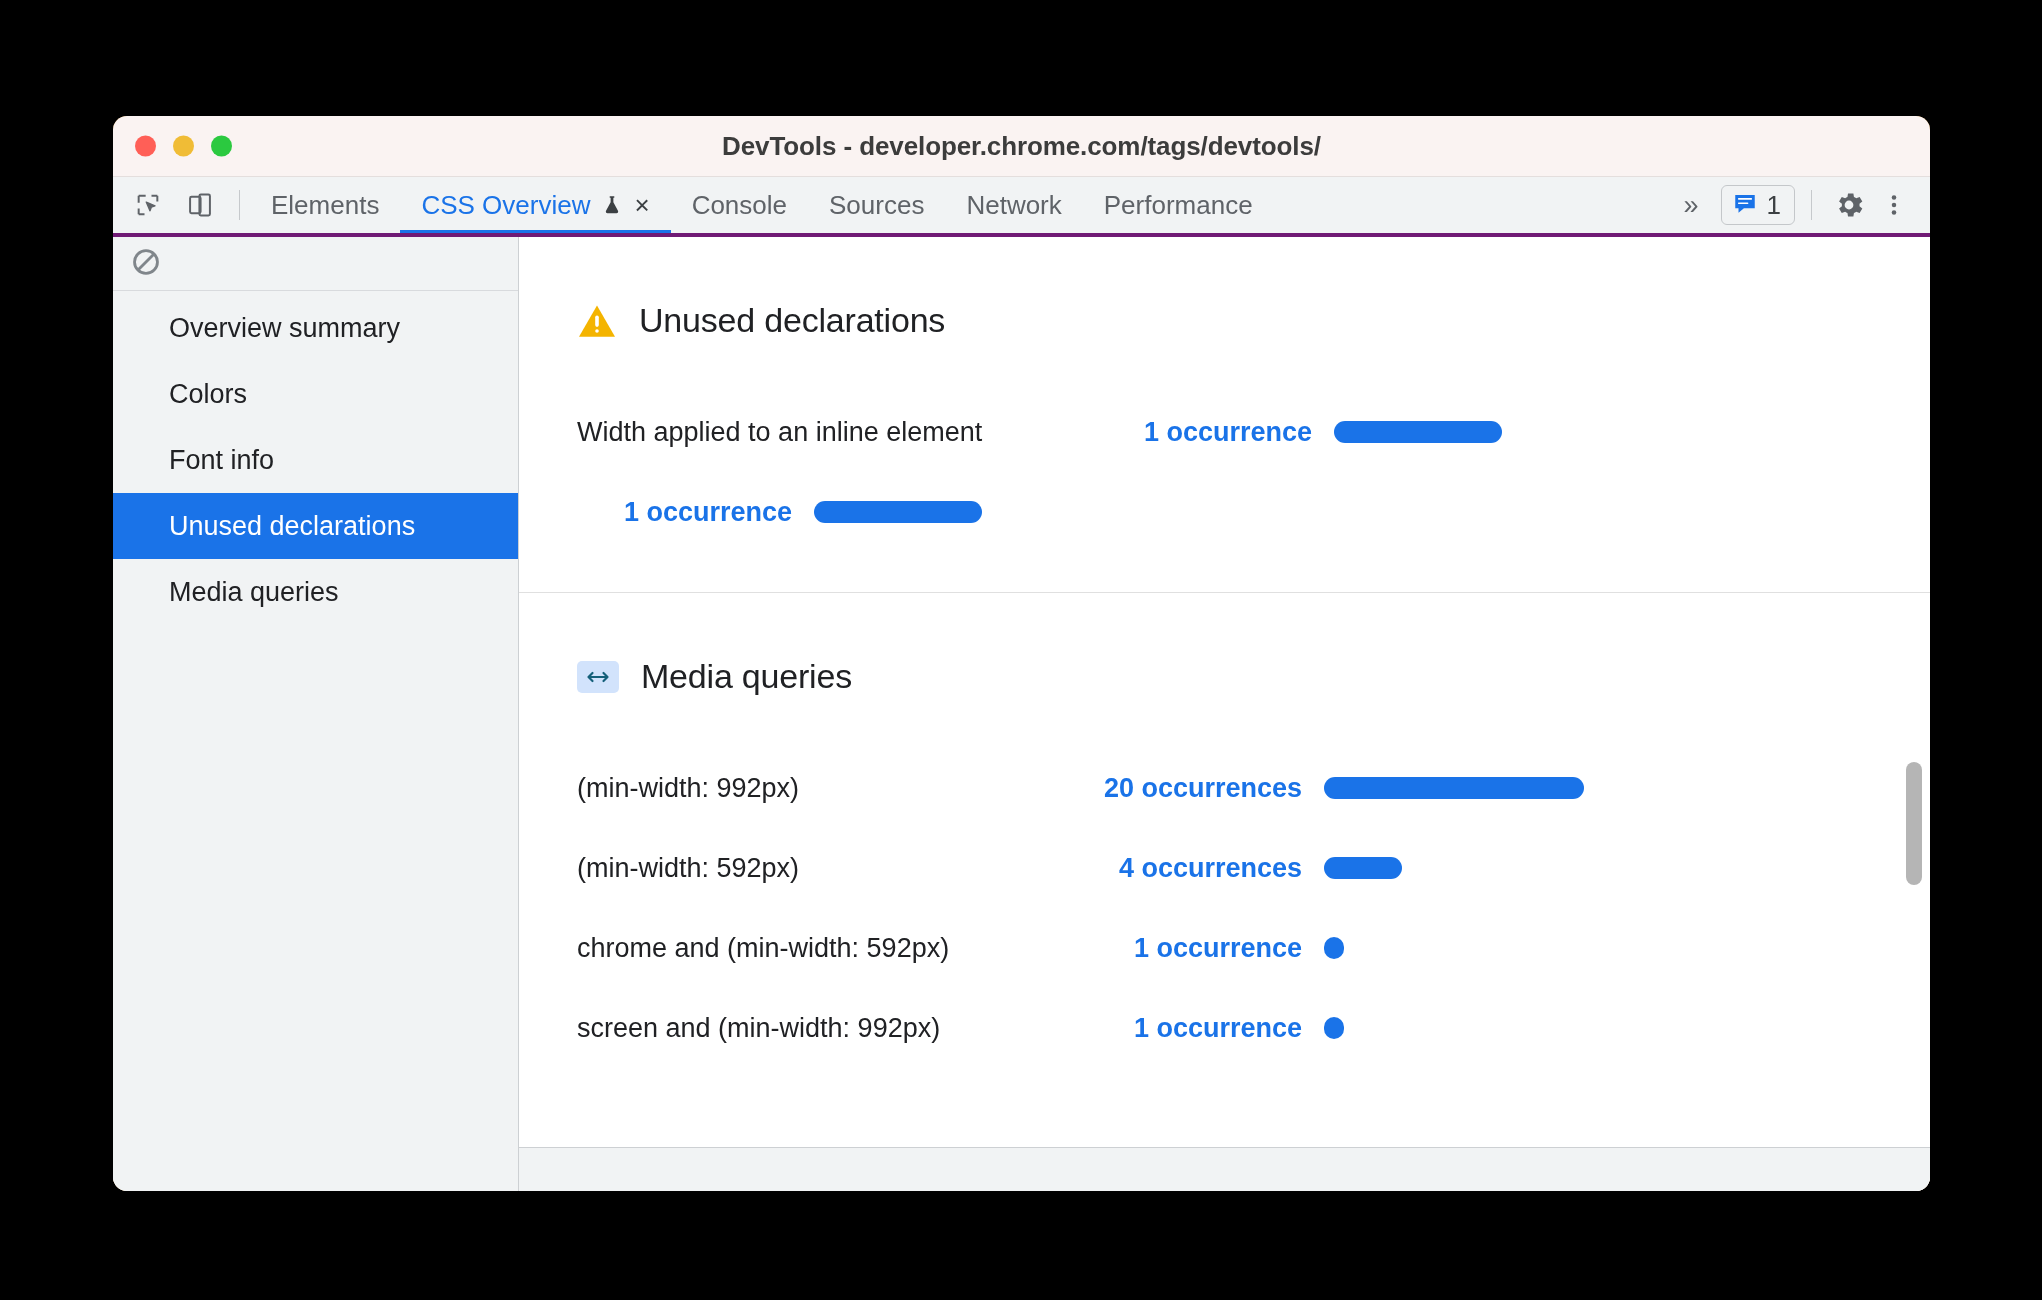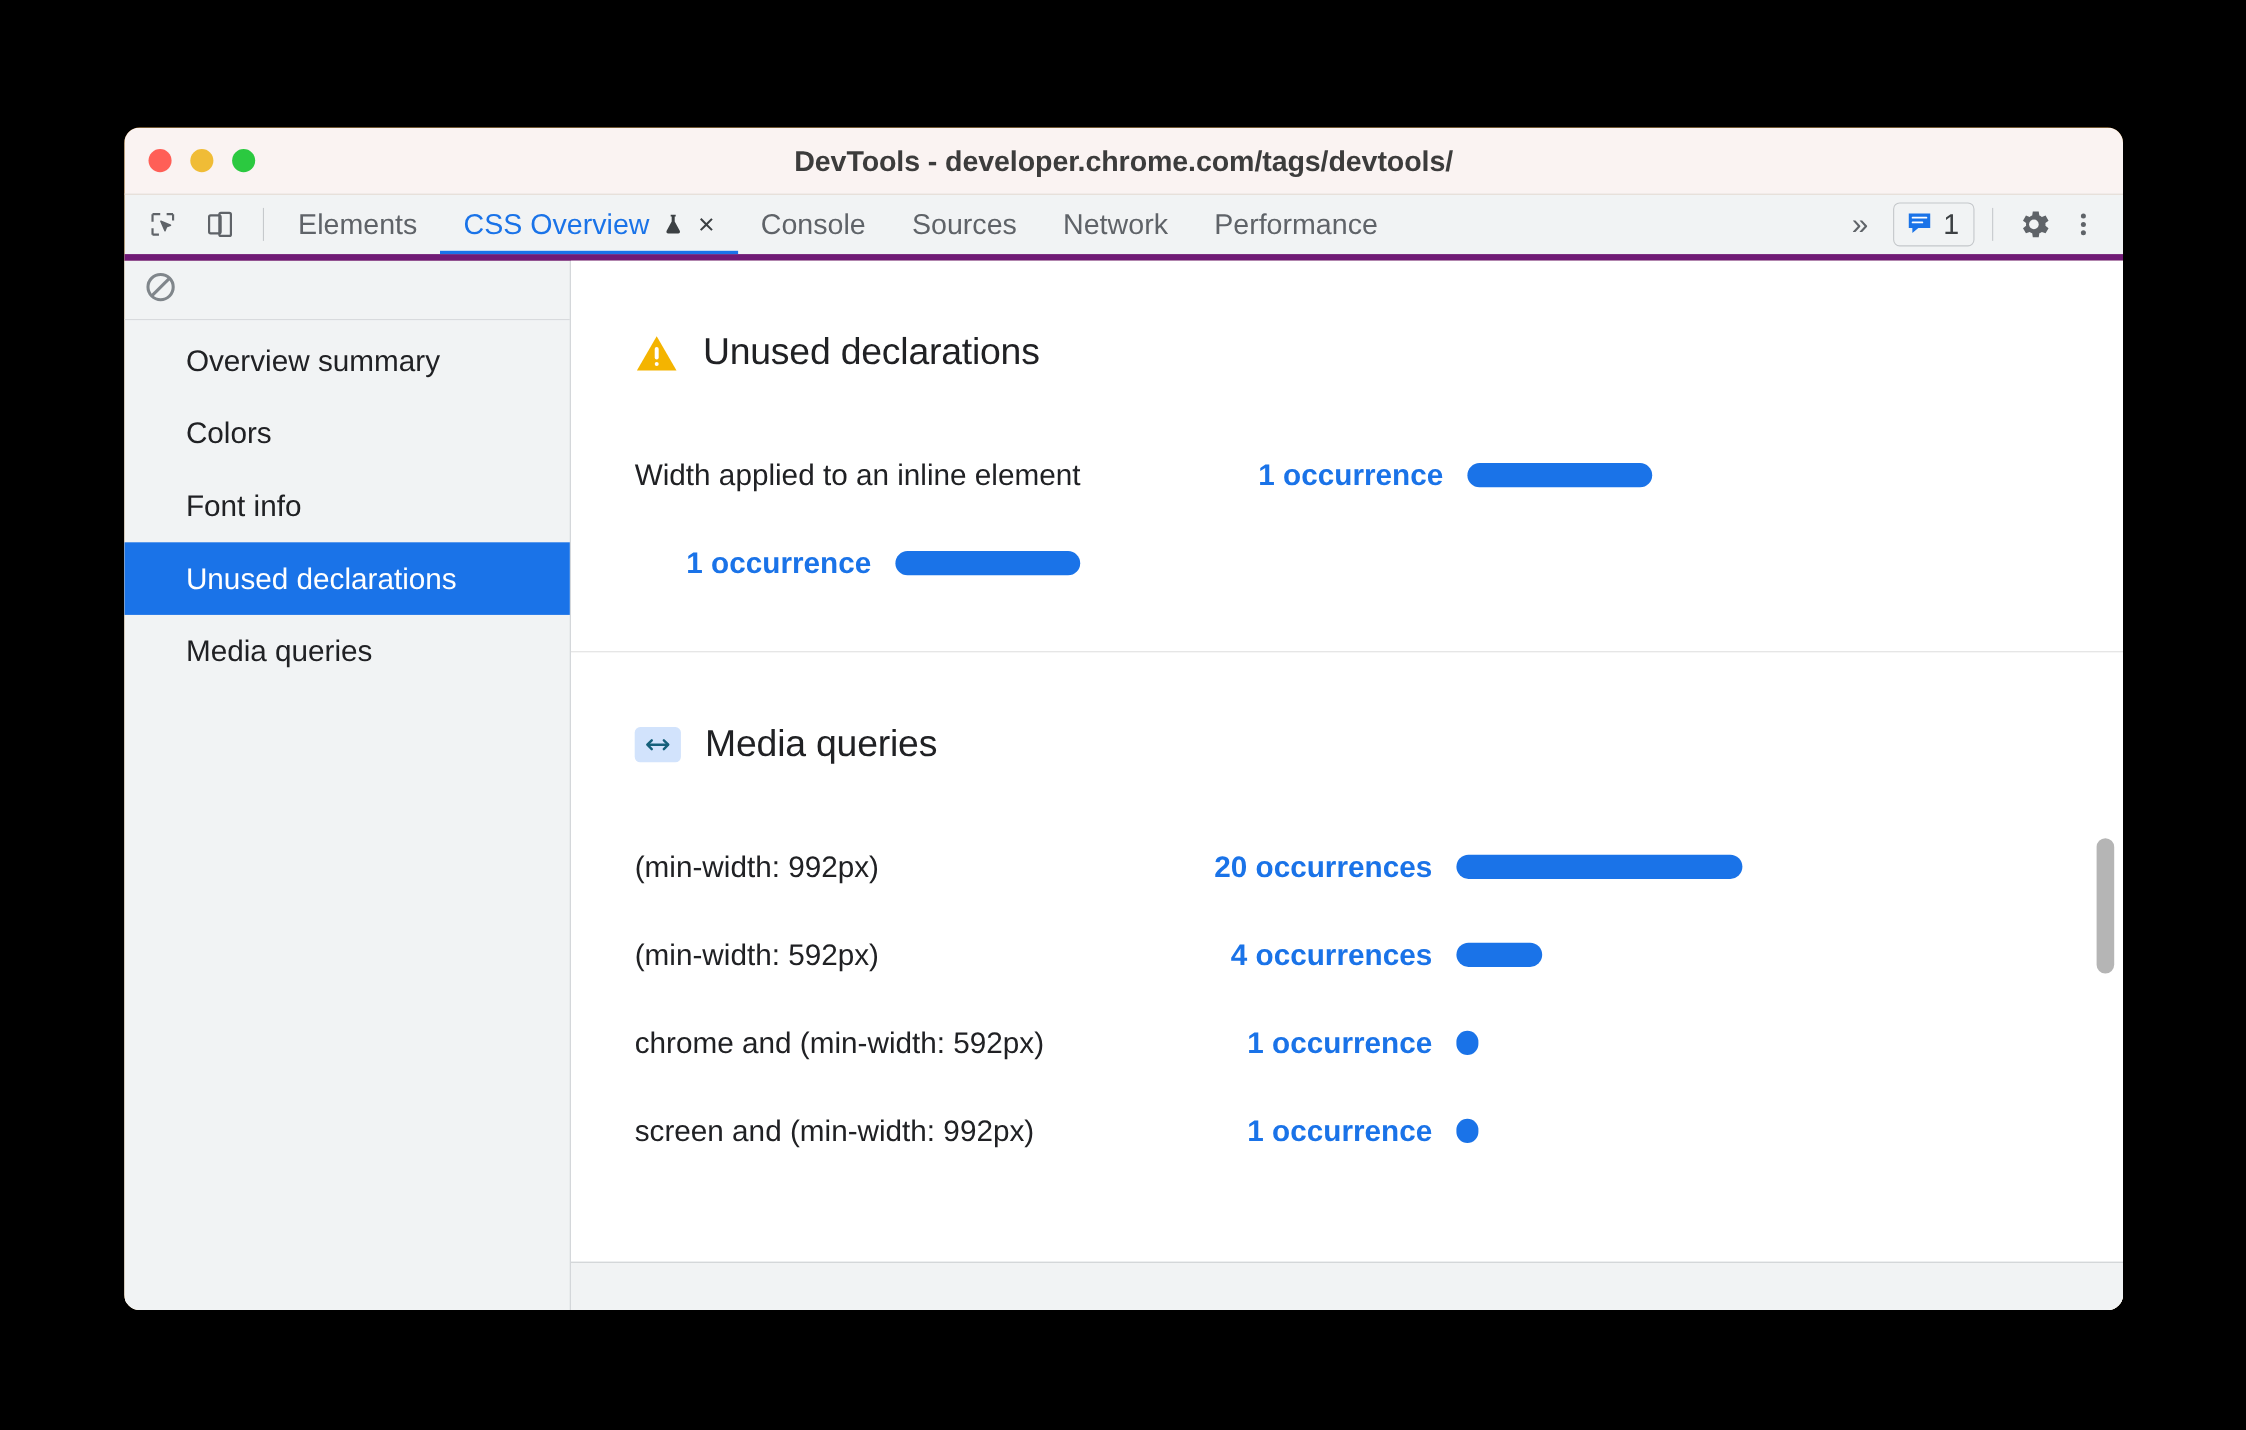--- a/index.html
+++ b/index.html
@@ -53,21 +53,21 @@
     font-weight: bold;
     color: #3c3c3c;
     letter-spacing: -0.1px;
   }
 
   
   .tabbar {
     position: relative;
     height: 60px;
     background: #f1f3f4;
-    border-bottom: 6px solid #701a75;
+    border-bottom: 4px solid #701a75;
     display: flex;
     align-items: stretch;
   }
   .tb-icons {
     display: flex; align-items: center;
     padding: 0 12px 0 18px;
     gap: 18px;
   }
   .tb-icon {
     width: 34px; height: 34px;

